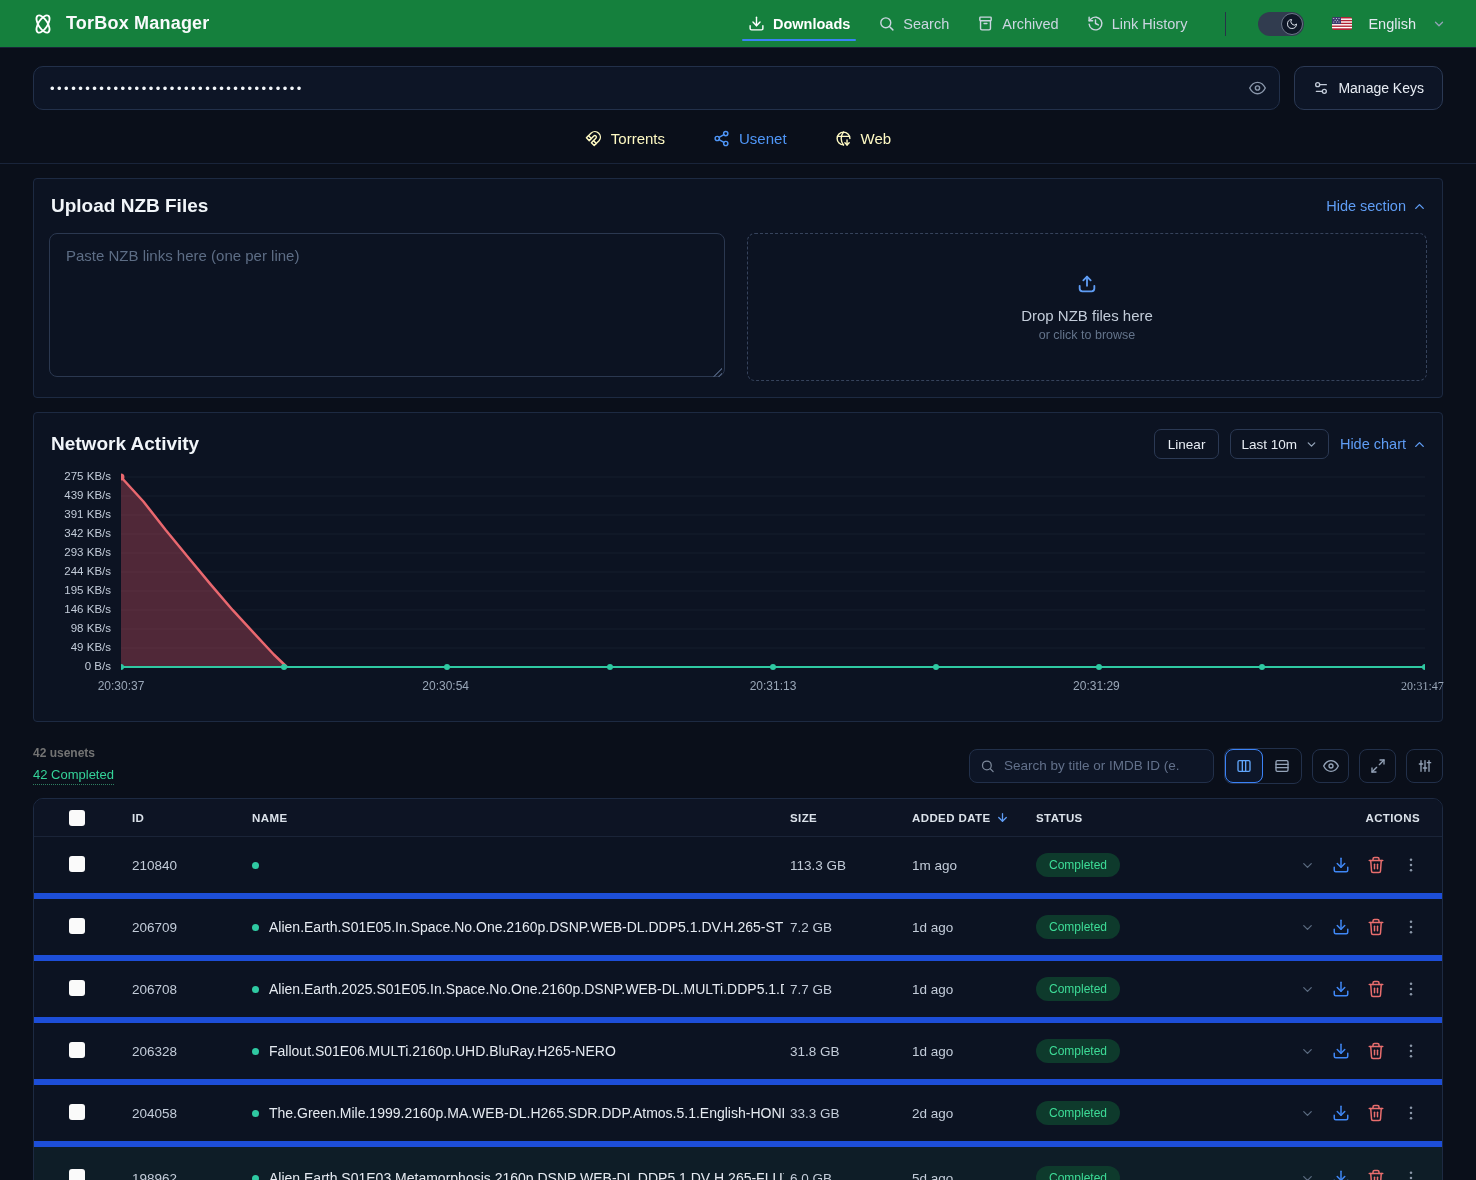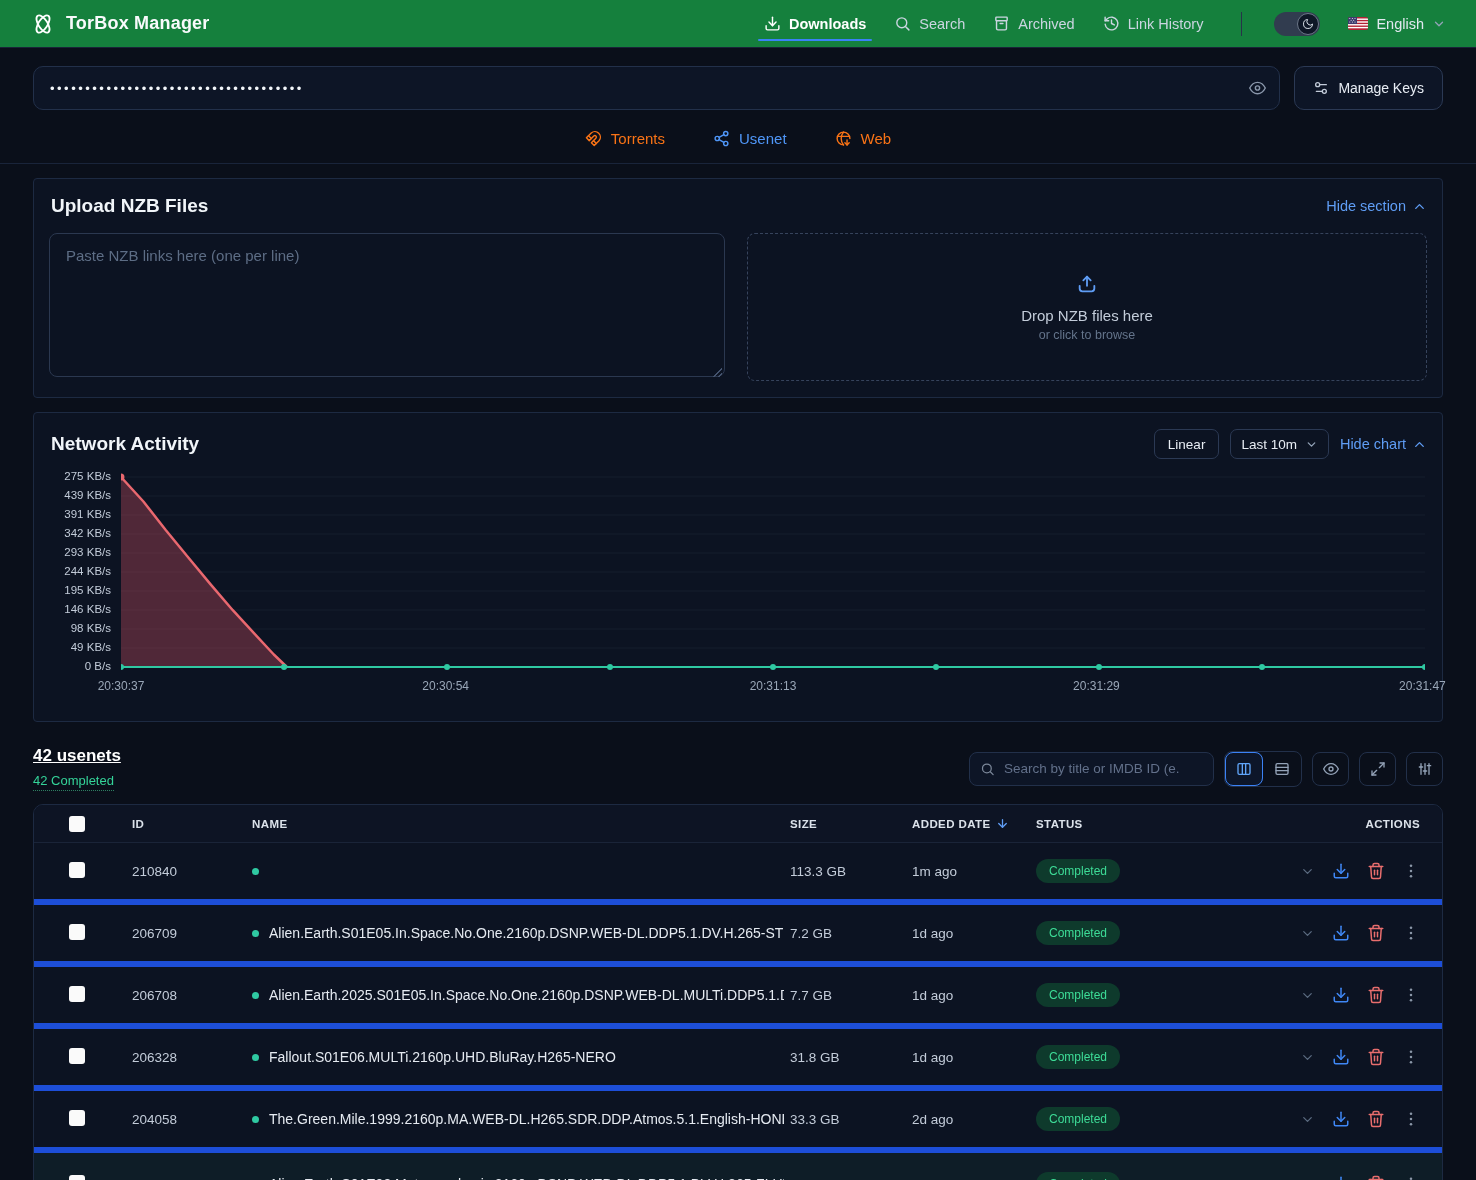--- a/index.html
+++ b/index.html
@@ -25,21 +25,21 @@
   .nav-item.active { color:#ffffff; font-weight:600; }
   .nav-item.active .ic { color:#ffffff; }
   .nav-item.active::after { content:""; position:absolute; left:-6px; right:-6px; bottom:7px;
                             height:2px; background:#3b82f6; border-radius:2px; }
   .nav-sep { width:1px; height:24px; background:#273349; margin:0 4px 0 10px; }
   .theme-toggle { width:46px; height:24px; border-radius:999px; background:#313c4f;
                   position:relative; cursor:pointer; flex:none; }
   .theme-knob { position:absolute; right:1px; top:1px; width:22px; height:22px; border-radius:50%;
                 background:#0f1727; border:1px solid #6b7687; display:grid; place-items:center; }
   .theme-knob .ic { width:12px; height:12px; color:#d7dde6; }
-  .lang { display:flex; align-items:center; gap:8px; cursor:pointer; color:#e2e8f0; font-size:14.5px; }
+  .lang { display:flex; align-items:center; gap:16px; cursor:pointer; color:#e2e8f0; font-size:14.5px; }
   .lang .flag { width:20px; height:13px; border-radius:2px; overflow:hidden; display:block; }
   .lang .chev { width:14px; height:14px; color:#94a3b8; }
 
   .main { padding:0 33px; }
 
   
   .key-row { display:flex; gap:14px; margin-top:18px; }
   .key-field { position:relative; flex:1; }
   .key-input { width:100%; height:44px; background:#0d1526; border:1px solid #22304a; border-radius:10px;
                color:#f1f5f9; font-size:13px; letter-spacing:2.5px; padding:0 46px 0 16px; outline:none;
@@ -47,21 +47,21 @@
   .eye-btn { position:absolute; right:14px; top:50%; transform:translateY(-50%); color:#8a97ab;
              cursor:pointer; background:none; border:none; display:grid; place-items:center; }
   .eye-btn .ic { width:17px; height:17px; }
   .manage-btn { height:44px; padding:0 18px; border-radius:10px; border:1px solid #2b3954; background:#0d1526;
                 color:#e8edf4; font-size:14px; font-weight:500; display:flex; align-items:center; gap:9px;
                 cursor:pointer; font-family:inherit; }
   .manage-btn .ic { width:16px; height:16px; color:#c3ccd9; }
 
   
   .tabs { display:flex; justify-content:center; align-items:center; gap:48px; margin-top:20px; }
-  .tab { display:flex; align-items:center; gap:9px; font-size:15px; color:#f97316; cursor:pointer; }
+  .tab { display:flex; align-items:center; gap:9px; font-size:15px; color:#fef9c3; cursor:pointer; }
   .tab .ic { width:17px; height:17px; }
   .tab.active { color:#4f96f7; font-weight:500; }
   .tabs-divider { height:1px; background:#19243a; margin:16px -33px 0; }
 
   
   .card { border:1px solid #1d2a42; background:#0c1322; border-radius:4px; margin-top:14px; padding:16px 15px; }
   .card-head { display:flex; align-items:center; justify-content:space-between; }
   .card-title { font-size:19px; font-weight:700; color:#f1f5f9; padding-left:2px; }
   .hide-link { display:flex; align-items:center; gap:6px; color:#5f9df5; font-size:14.5px; cursor:pointer; }
   .hide-link .ic { width:15px; height:15px; }
@@ -91,21 +91,21 @@
   .chart-wrap { position:relative; height:234px; margin-top:12px; }
   .y-labels { position:absolute; left:0; top:0; width:62px; height:202px; }
   .ytick { position:absolute; right:0; font-size:11.5px; color:#c3ccd9; white-space:nowrap; }
   .plot { position:absolute; left:72px; right:2px; top:0; height:202px; }
   .plot svg { width:100%; height:202px; display:block; }
   .x-labels { position:absolute; left:72px; right:2px; top:208px; height:18px; }
   .xtick { position:absolute; transform:translateX(-50%); font-size:12px; color:#9aa7b8; white-space:nowrap; }
 
   
   .list-head { display:flex; align-items:center; justify-content:space-between; margin-top:24px; }
-  .count-label { font-size:17px; font-weight:700; color:#ffffff;text-decoration:underline; }
+  .count-label { font-size:12px; font-weight:700; color:#737373; }
   .completed-label { display:inline-block; margin-top:7px; font-size:13px; color:#34d399;
                      border-bottom:1px dotted #2e7f61; padding-bottom:2px; cursor:pointer; }
   .list-tools { display:flex; align-items:center; gap:10px; }
   .search-box { position:relative; width:245px; }
   .search-box .ic { position:absolute; left:11px; top:50%; transform:translateY(-50%); width:15px; height:15px; color:#7b8799; }
   .search-input { width:100%; height:34px; background:#0d1526; border:1px solid #22304a; border-radius:8px;
                   padding:0 10px 0 34px; font-size:13.5px; color:#e2e8f0; outline:none;
                   font-family:"Liberation Sans","DejaVu Sans",sans-serif; }
   .search-input::placeholder { color:#62708a; }
   .btn-pair { display:flex; border:1px solid #22304a; border-radius:8px; }
@@ -368,21 +368,21 @@
             <circle cx="1146.25" cy="196" r="3" fill="#2fc9a2"></circle>
             <circle cx="1310" cy="196" r="3" fill="#2fc9a2"></circle>
             <circle cx="0" cy="6" r="3.5" fill="#e9686f"></circle>
           </svg>
       </div>
       <div class="x-labels">
           <div class="xtick" style="left: 0%;">20:30:37</div>
           <div class="xtick" style="left: 24.9%;">20:30:54</div>
           <div class="xtick" style="left: 50%;">20:31:13</div>
           <div class="xtick" style="left: 74.8%;">20:31:29</div>
-          <div class="xtick" style="left: 99.8%;">20:31:47</div>
+          <div class="xtick" style="left: 99.8%; font-family: Liberation Serif, serif;">20:31:47</div>
         </div>
     </div>
   </div>
 
   <div class="list-head">
     <div>
       <div class="count-label">42 usenets</div>
       <span class="completed-label">42 Completed</span>
     </div>
     <div class="list-tools">

